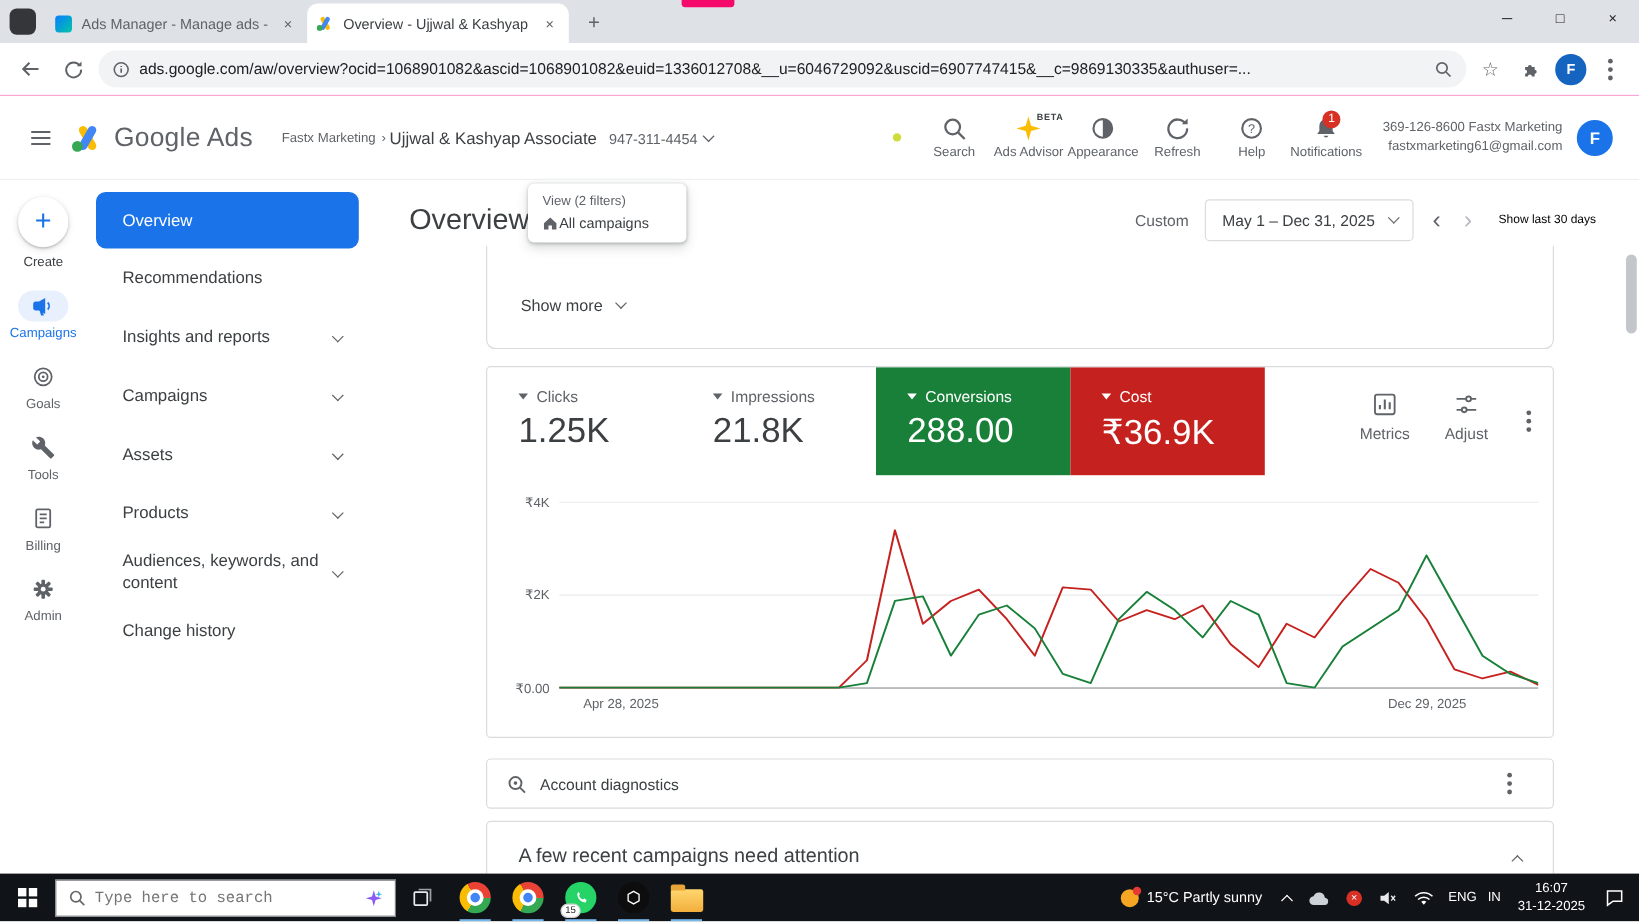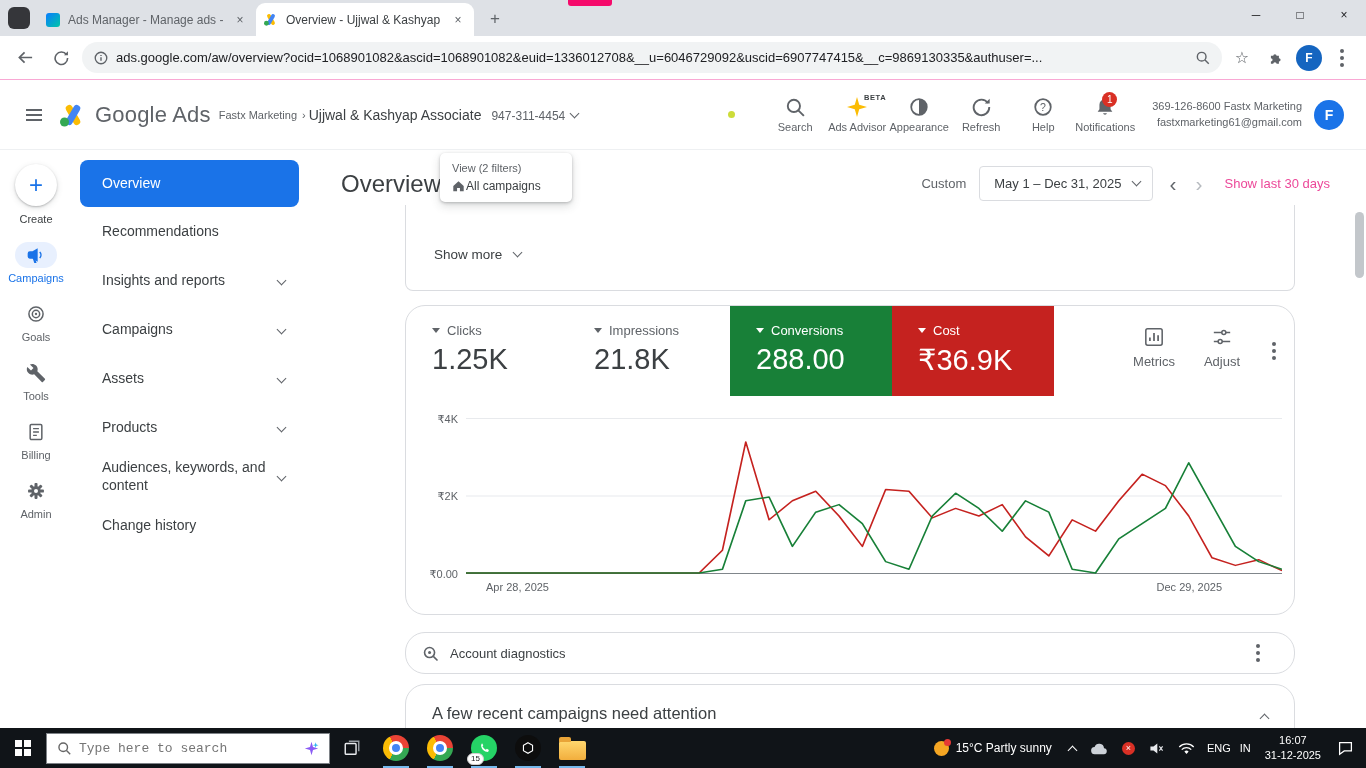--- a/index.html
+++ b/index.html
@@ -24,21 +24,21 @@
   .addressbar{position:absolute;top:36px;left:0;right:0;height:44px;background:#fff;border-bottom:1px solid #f9a8d4;display:flex;align-items:center;padding:0 10px;gap:6px}
   .navbtn{width:30px;height:30px;border-radius:50%;display:flex;align-items:center;justify-content:center;color:#5f6368}
   .urlbox{flex:1;height:31px;background:#f1f3f4;border-radius:16px;display:flex;align-items:center;gap:8px;padding:0 12px;font-size:13px;color:#202124;min-width:0}
   .urlbox .url{flex:1;white-space:nowrap;overflow:hidden}
   .abicon{width:28px;height:28px;display:flex;align-items:center;justify-content:center;color:#5f6368;font-size:16px}
   .avatar-s{width:26px;height:26px;border-radius:50%;background:#1565c0;color:#fff;font-size:12px;font-weight:700;display:flex;align-items:center;justify-content:center}
 
   
   .appheader{position:absolute;top:80px;left:0;right:0;height:70px;background:#fff;border-bottom:1px solid #eef0f2;display:flex;align-items:center;padding:0 14px}
   .menubtn{width:40px;height:40px;display:flex;align-items:center;justify-content:center}
-  .adslogo{display:flex;align-items:center;gap:9px;margin:0 8px 0 6px}
+  .adslogo{display:flex;align-items:center;gap:9px;margin:0 24px 0 6px}
   .adslogo .word{font-size:22px;color:#5f6368;letter-spacing:.2px}
   .acct{display:flex;flex-direction:row;gap:3px}
   .crumb{font-size:11px;color:#5f6368;display:flex;align-items:center;gap:5px}
   .acctrow{display:flex;align-items:baseline;gap:10px}
   .acctname{font-size:14px;color:#3c4043}
   .acctid{font-size:12px;color:#5f6368;display:flex;align-items:center;gap:6px}
   .statusdot{width:7px;height:7px;border-radius:50%;background:#cddc39;margin-left:150px}
   .hspacer{flex:1}
   .hact{width:62px;display:flex;flex-direction:column;align-items:center;gap:4px;font-size:11px;color:#5f6368;position:relative}
   .hact svg{width:20px;height:20px}
@@ -67,26 +67,26 @@
 
   
   .main{position:absolute;top:150px;left:307px;right:0;bottom:40px;background:#fff;overflow:hidden}
   .titlerow{display:flex;align-items:center;padding:16px 36px 0 34px}
   .pagetitle{font-size:24px;font-weight:400;color:#3c4043}
   .daterow{margin-left:auto;display:flex;align-items:center;gap:13px}
   .customlbl{font-size:13px;color:#5f6368}
   .datebox{display:flex;align-items:center;gap:12px;border:1px solid #dadce0;border-radius:4px;height:35px;padding:0 12px 0 14px;font-size:13px;color:#3c4043}
   .dnav{font-size:21px;color:#5f6368;padding:0 3px;line-height:1}
   .dnav.fwd{color:#b6babf}
-  .quicklink{font-size:13px;color:#ec4899;margin-left:6px}
+  .quicklink{font-size:10px;color:#000000;margin-left:6px}
   .filterpop{position:absolute;left:133px;top:3px;width:132px;background:#fff;border-radius:5px;box-shadow:0 1px 3px rgba(60,64,67,.3),0 4px 10px rgba(60,64,67,.18);padding:9px 12px;z-index:6}
   .filterpop .l1{font-size:11px;color:#5f6368;margin-bottom:5px}
   .filterpop .l2{font-size:12px;color:#3c4043;display:flex;align-items:center;gap:1px}
 
-  .card{position:absolute;left:98px;width:890px;background:#fff;border:1px solid #dadce0;border-radius:20px}
+  .card{position:absolute;left:98px;width:890px;background:#fff;border:1px solid #dadce0;border-radius:4px}
   .card.cropped{top:55px;height:86px;border-top:none;border-radius:0 0 8px 8px}
   .showmore{position:absolute;left:28px;top:42px;display:flex;align-items:center;gap:12px;font-size:13.5px;color:#3c4043}
 
   .card.metrics{top:155px;height:310px;overflow:hidden}
   .mtabs{display:flex;height:90px}
   .mtab{width:162px;padding:17px 0 0 26px}
   .mtab .lr{display:flex;align-items:center;gap:7px;font-size:13px;color:#5f6368}
   .mtab .val{font-size:29px;color:#3c4043;margin-top:5px}
   .mtab.green{background:#188038}
   .mtab.red{background:#c5221f}

